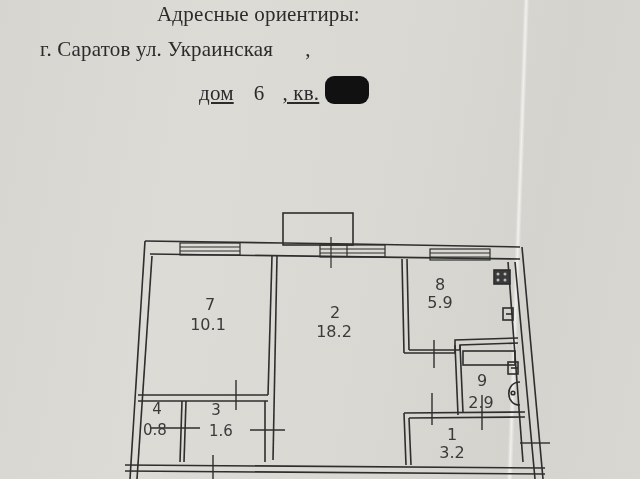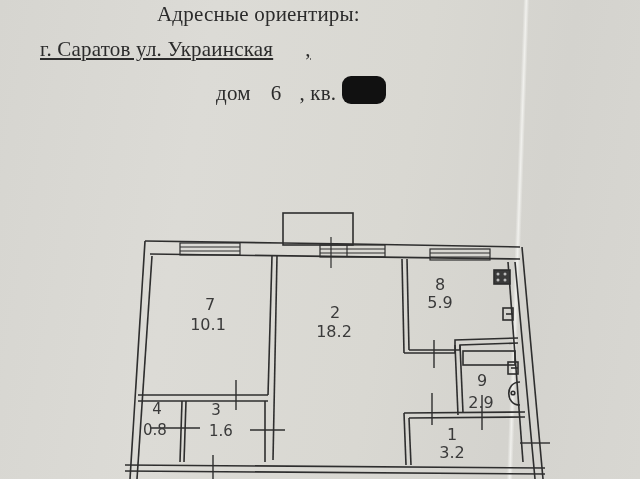--- a/index.html
+++ b/index.html
@@ -16,22 +16,22 @@
       position: absolute; left: 515px; top: 0; width: 6px; height: 479px;
       background: linear-gradient(90deg, rgba(255,255,255,0) 0%, rgba(245,245,242,0.85) 50%, rgba(255,255,255,0) 100%);
       transform: skewX(-2deg);
     }
     .header { position: absolute; left: 0; top: 0; width: 640px; }
     .line {
       position: absolute; white-space: nowrap; color: #2b2b2b;
       font-size: 21px; letter-spacing: 0.2px;
     }
     .l1 { left: 157px; top: 2px; }
-    .l2 { left: 40px; top: 37px; text-decoration: underline; }
-    .l3 { left: 216px; top: 76px; }
+    .l2 { left: 40px; top: 37px; }
+    .l3 { left: 199px; top: 76px; text-decoration: underline; }
     .l3 .num { display: inline-block; margin: 0 18px 0 20px; }
     .redact {
       display: inline-block; width: 44px; height: 28px; background: #111;
       border-radius: 9px; vertical-align: -4px; margin-left: 6px;
     }
     .comma { margin-left: 32px; }
     svg.plan { position: absolute; left: 0; top: 0; }
     .room-label {
       font-family: "DejaVu Sans", sans-serif; fill: #3a3a3a;
     }

